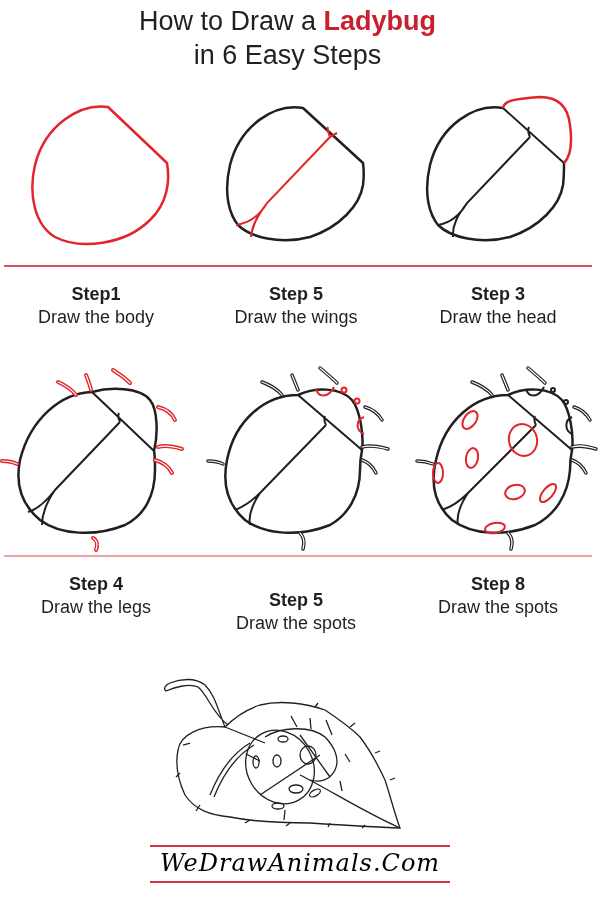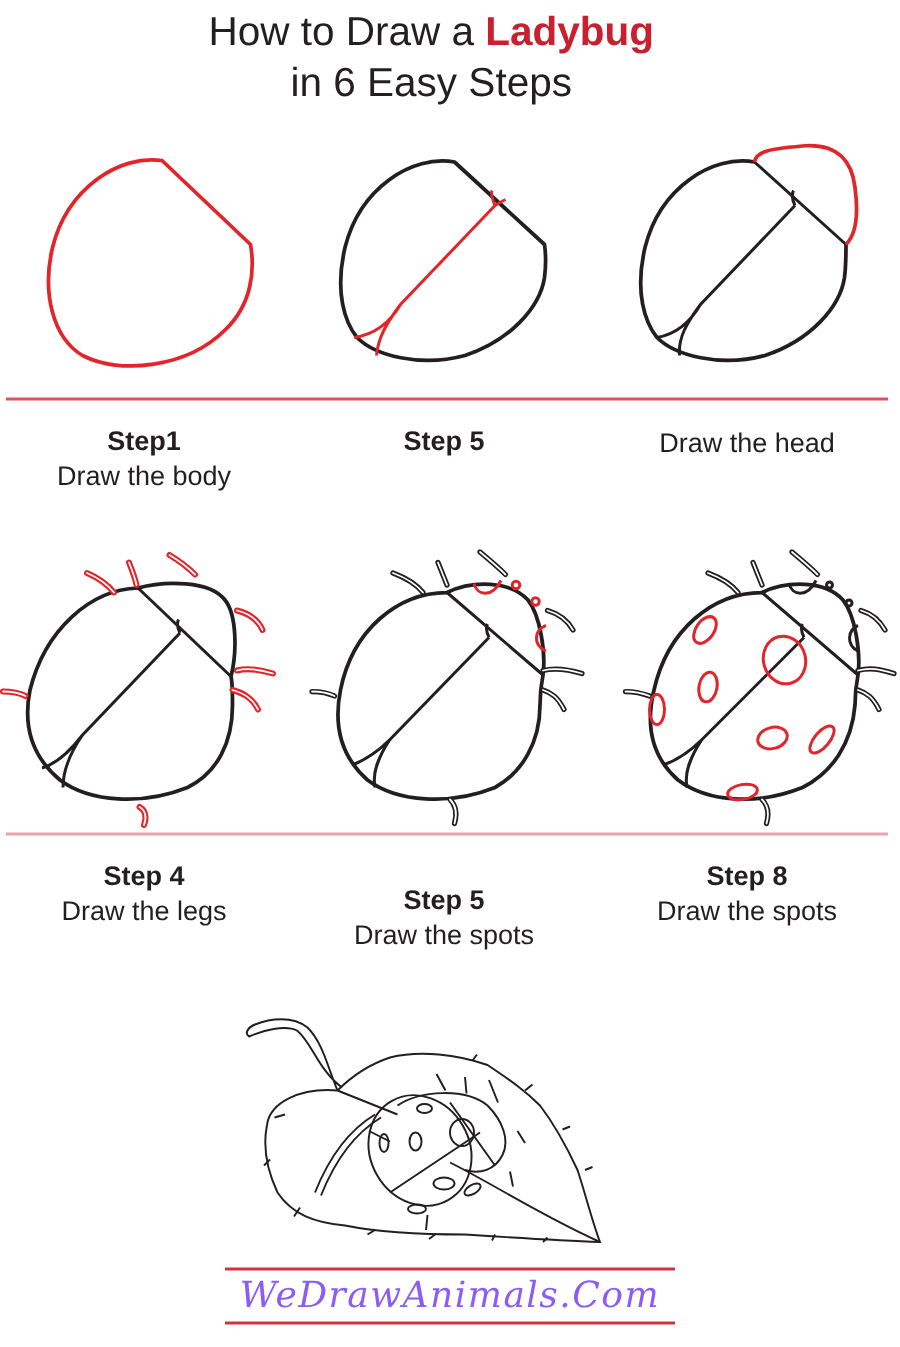--- a/index.html
+++ b/index.html
@@ -45,22 +45,24 @@
 </svg>
 
 <div class="divider" style="top:265px;background:#d9545e"></div>
 
 <div class="caption" style="left:-4px;top:283px">
   <span class="num">Step1</span>
   <span class="desc">Draw the body</span>
 </div>
 <div class="caption" style="left:196px;top:283px">
   <span class="num">Step 5</span>
+  <span class="desc">Draw the wings</span>
 </div>
 <div class="caption" style="left:398px;top:283px">
+  <span class="num">Step 3</span>
   <span class="desc">Draw the head</span>
 </div>
 
 <svg class="art" style="left:0;top:365px" width="200" height="190" viewBox="0 0 200 190">
   <g fill="none" stroke="#231f20" stroke-width="2.5">
     <path d="M92,27 C60,28 30,55 20,95 C15,120 22,140 40,155 C60,170 95,172 125,160 C145,150 155,130 155,105 C155,95 155,90 154,86 M92,27 C110,22 140,22 150,35 C158,45 158,70 154,86"></path>
   </g>
   <g fill="none" stroke="#231f20" stroke-width="2">
     <path d="M92,27 L154,86 M120,57 L55,125 C45,138 35,145 28,147 M55,125 C46,138 42,150 42,160 M120,57 C118,53 118,50 119,48"></path>
   </g>
@@ -201,15 +203,15 @@
     <ellipse cx="146" cy="124" rx="7" ry="4"></ellipse>
     <ellipse cx="165" cy="128" rx="6" ry="3" transform="rotate(-30 165 128)"></ellipse>
     <ellipse cx="128" cy="141" rx="6" ry="3"></ellipse>
 
     <path d="M141,51 L147,62 M160,53 L161,64 M176,55 L182,70 M96,89 L110,96 M195,89 L200,97 M190,116 L192,126 M135,145 L134,155"></path>
   </g>
 </svg>
 
 <div class="brand">
   <div class="rule" style="top:2px;background:#d0343f"></div>
-  <div class="text" style="color:#8b5cf6">WeDrawAnimals.Com</div>
+  <div class="text" style="color:#000000">WeDrawAnimals.Com</div>
   <div class="rule" style="top:38px;background:#d0343f"></div>
 </div>
 
 </body></html>

